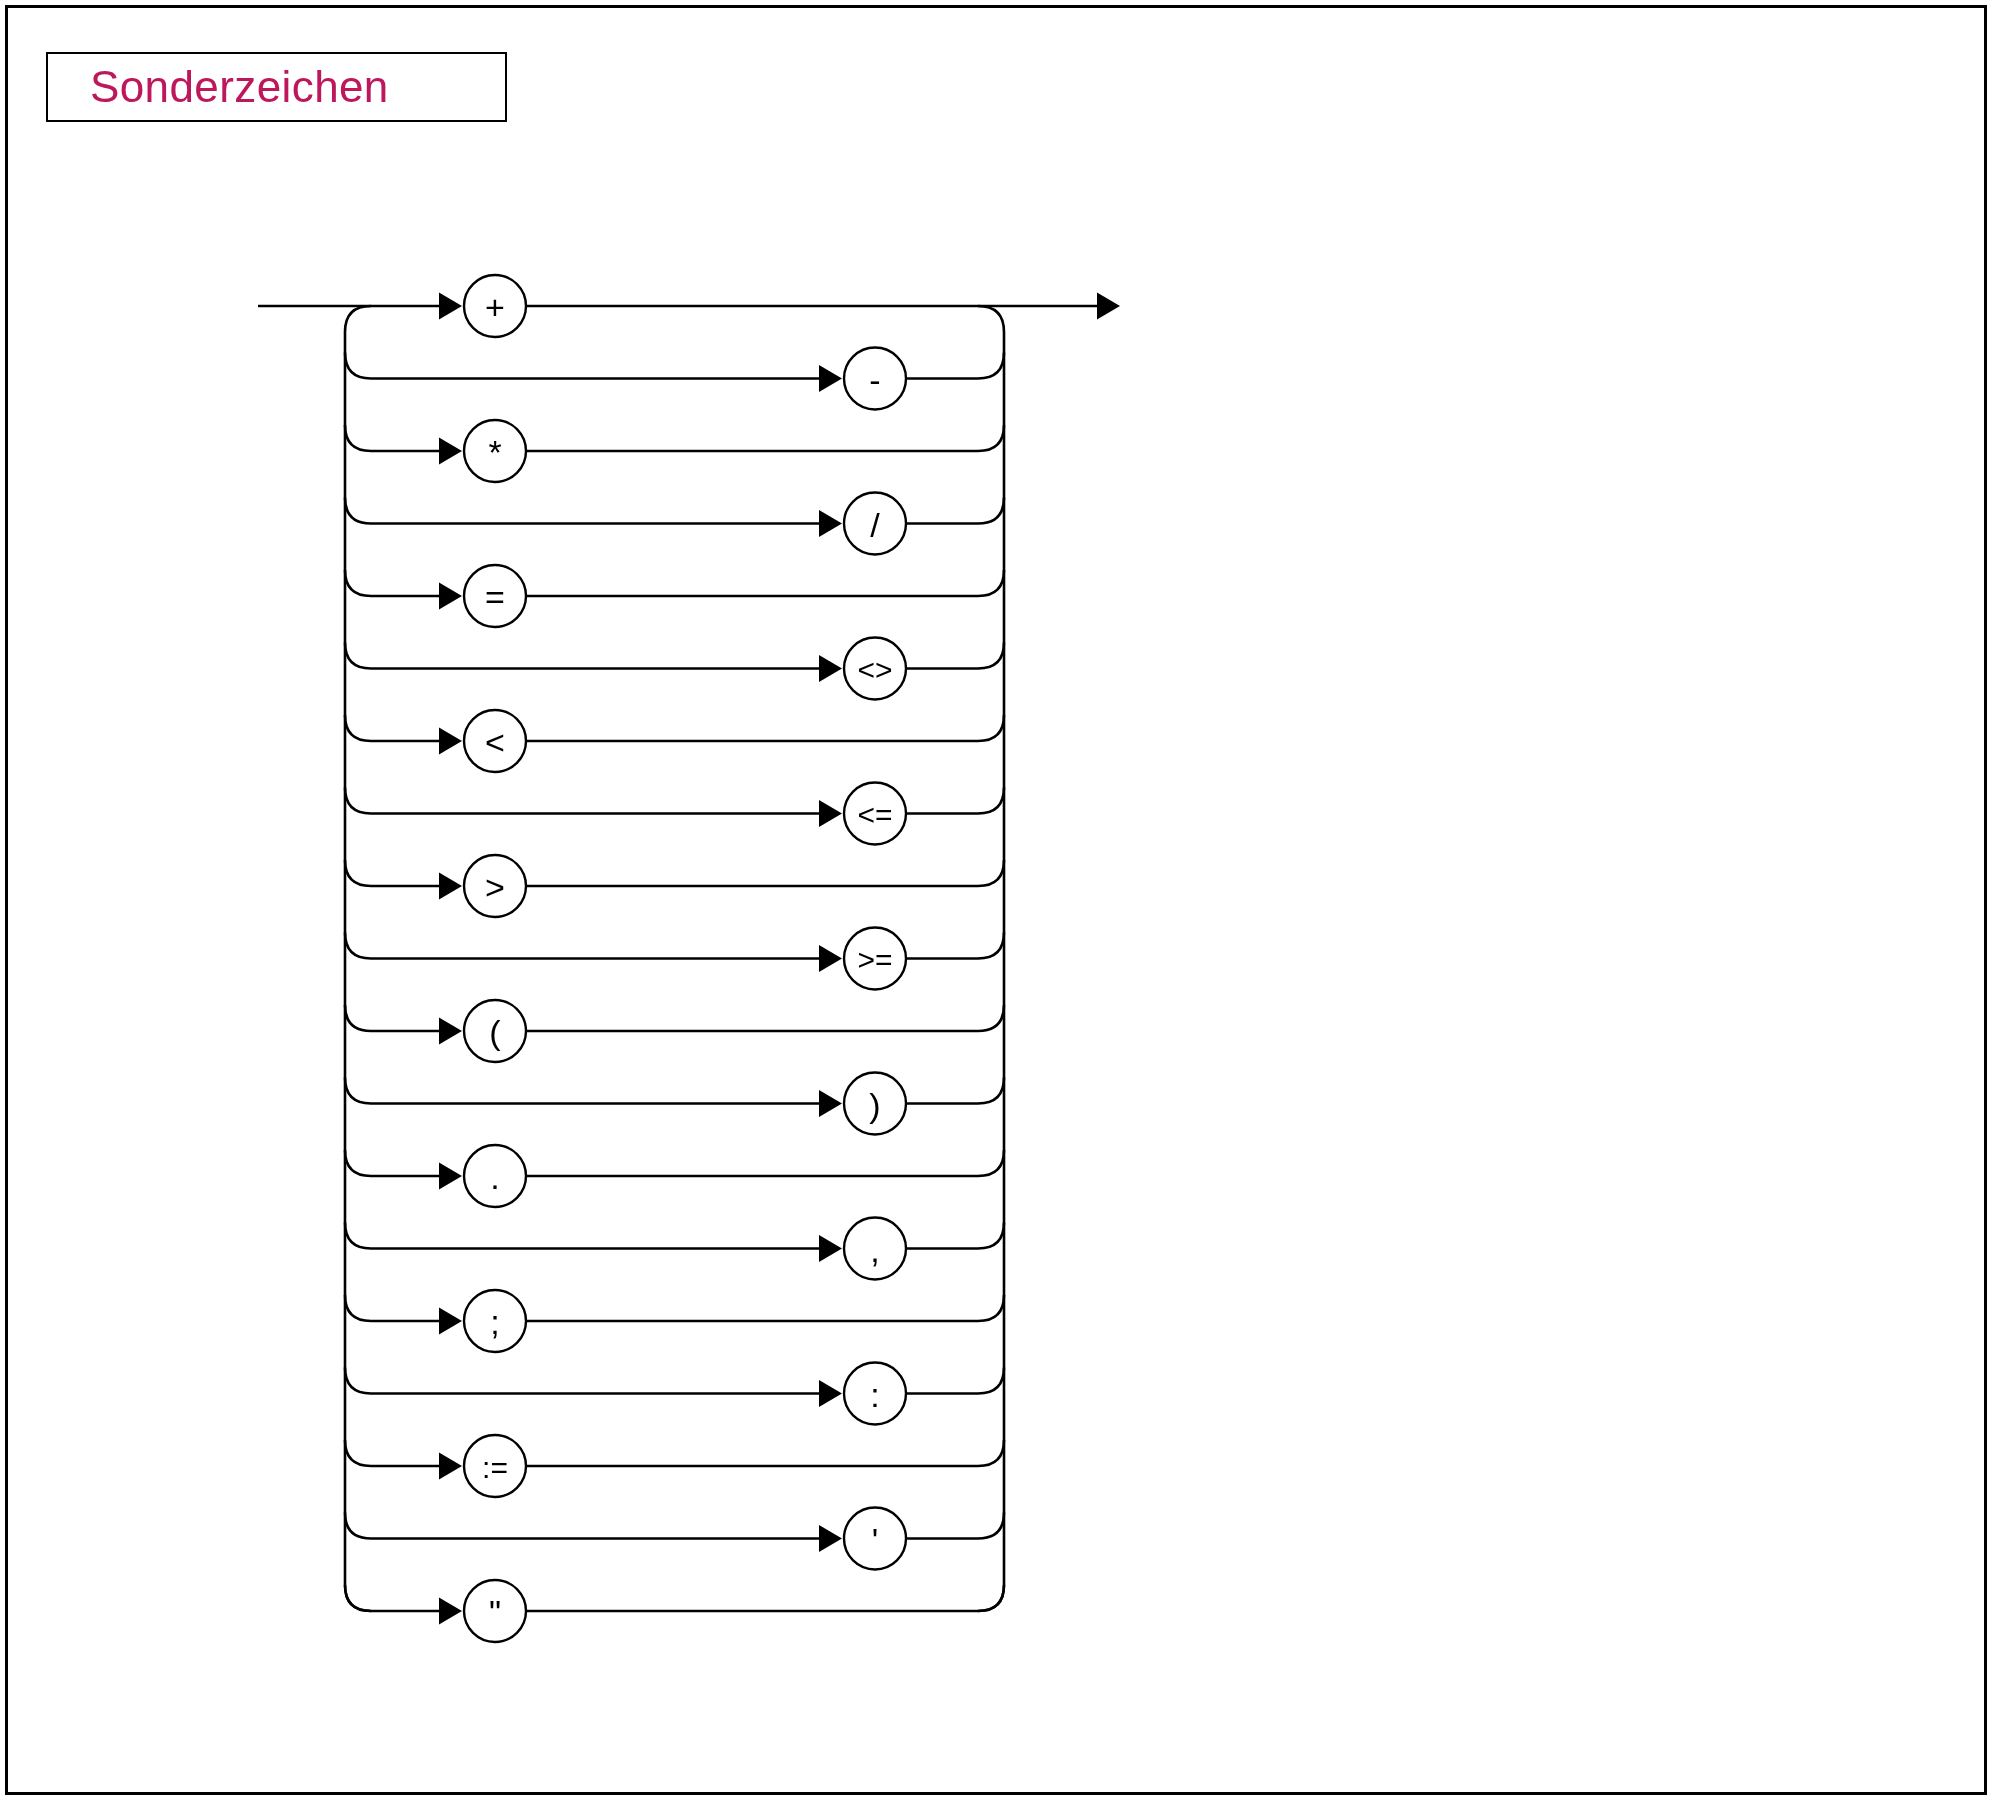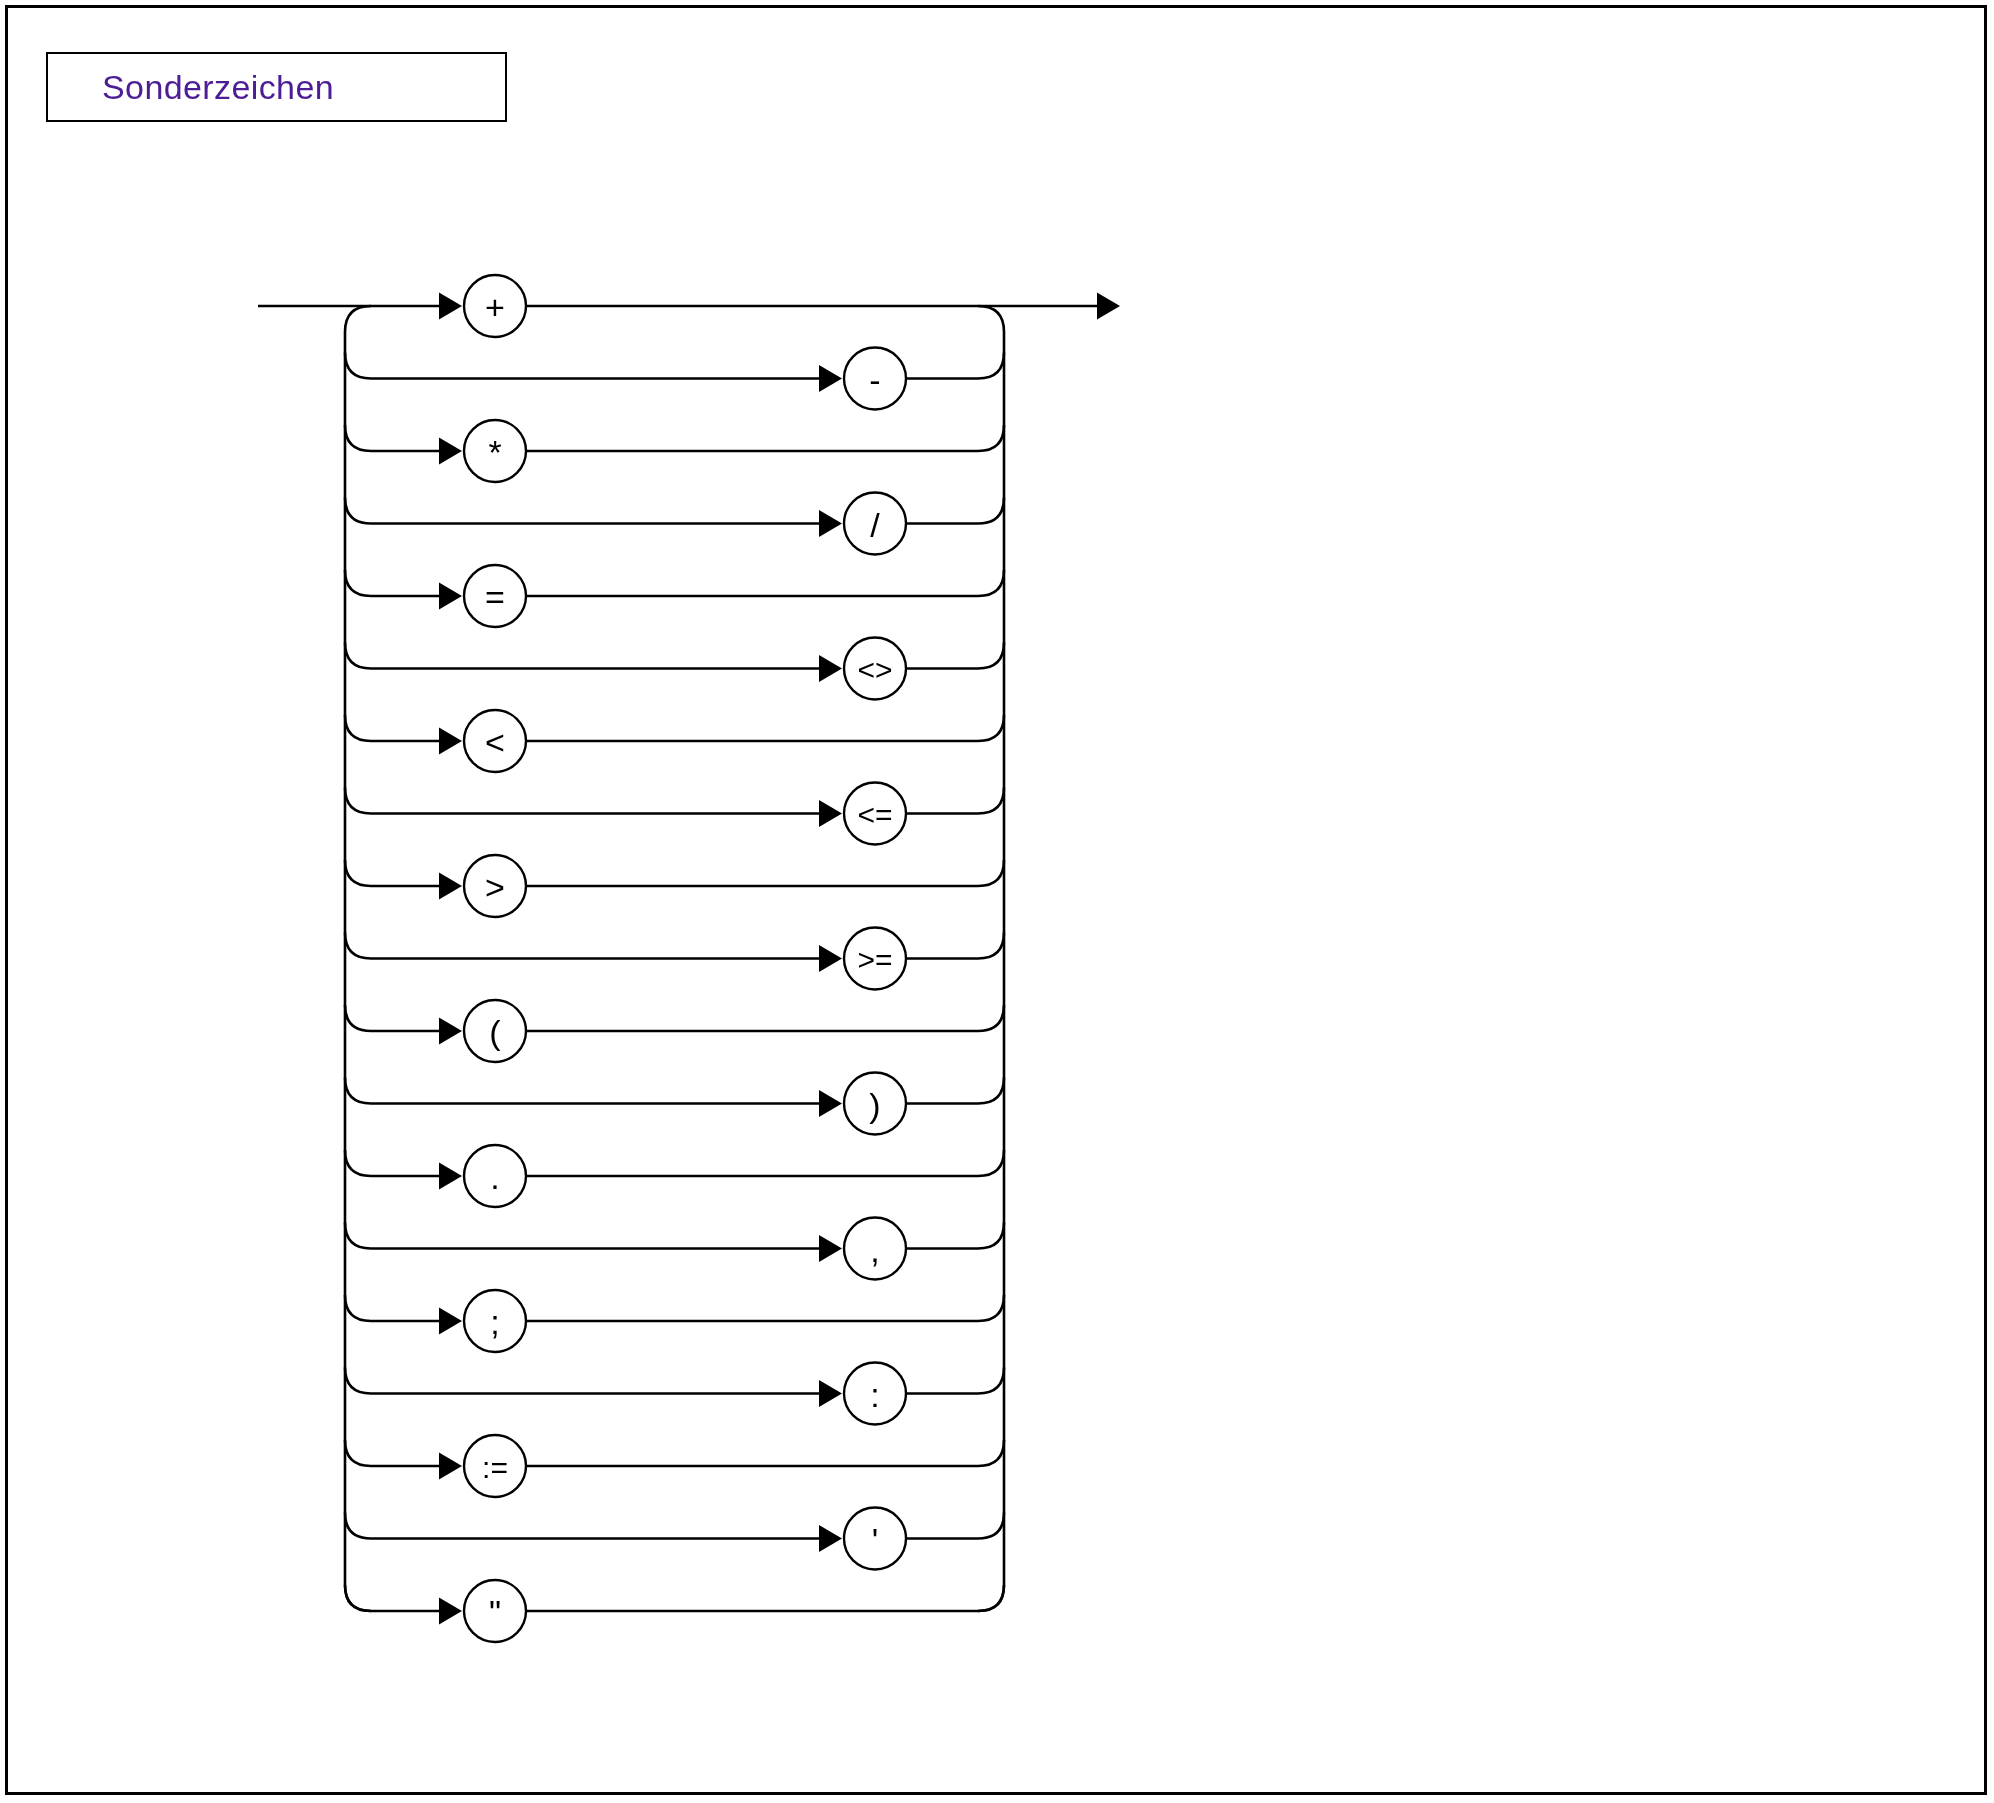--- a/index.html
+++ b/index.html
@@ -33,23 +33,23 @@
     top: 52px;
     width: 461px;
     height: 70px;
     border: 2px solid #000000;
     box-sizing: border-box;
     background: #ffffff;
     display: flex;
     align-items: center;
   }
   #title-text {
-    font-size: 34px;
-    color: #4c1d95;
-    padding-left: 54px;
+    font-size: 44px;
+    color: #be185d;
+    padding-left: 42px;
     letter-spacing: 0.4px;
     line-height: 1;
     white-space: nowrap;
   }
   #diagram-svg {
     position: absolute;
     left: 0;
     top: 0;
     width: 1994px;
     height: 1803px;

